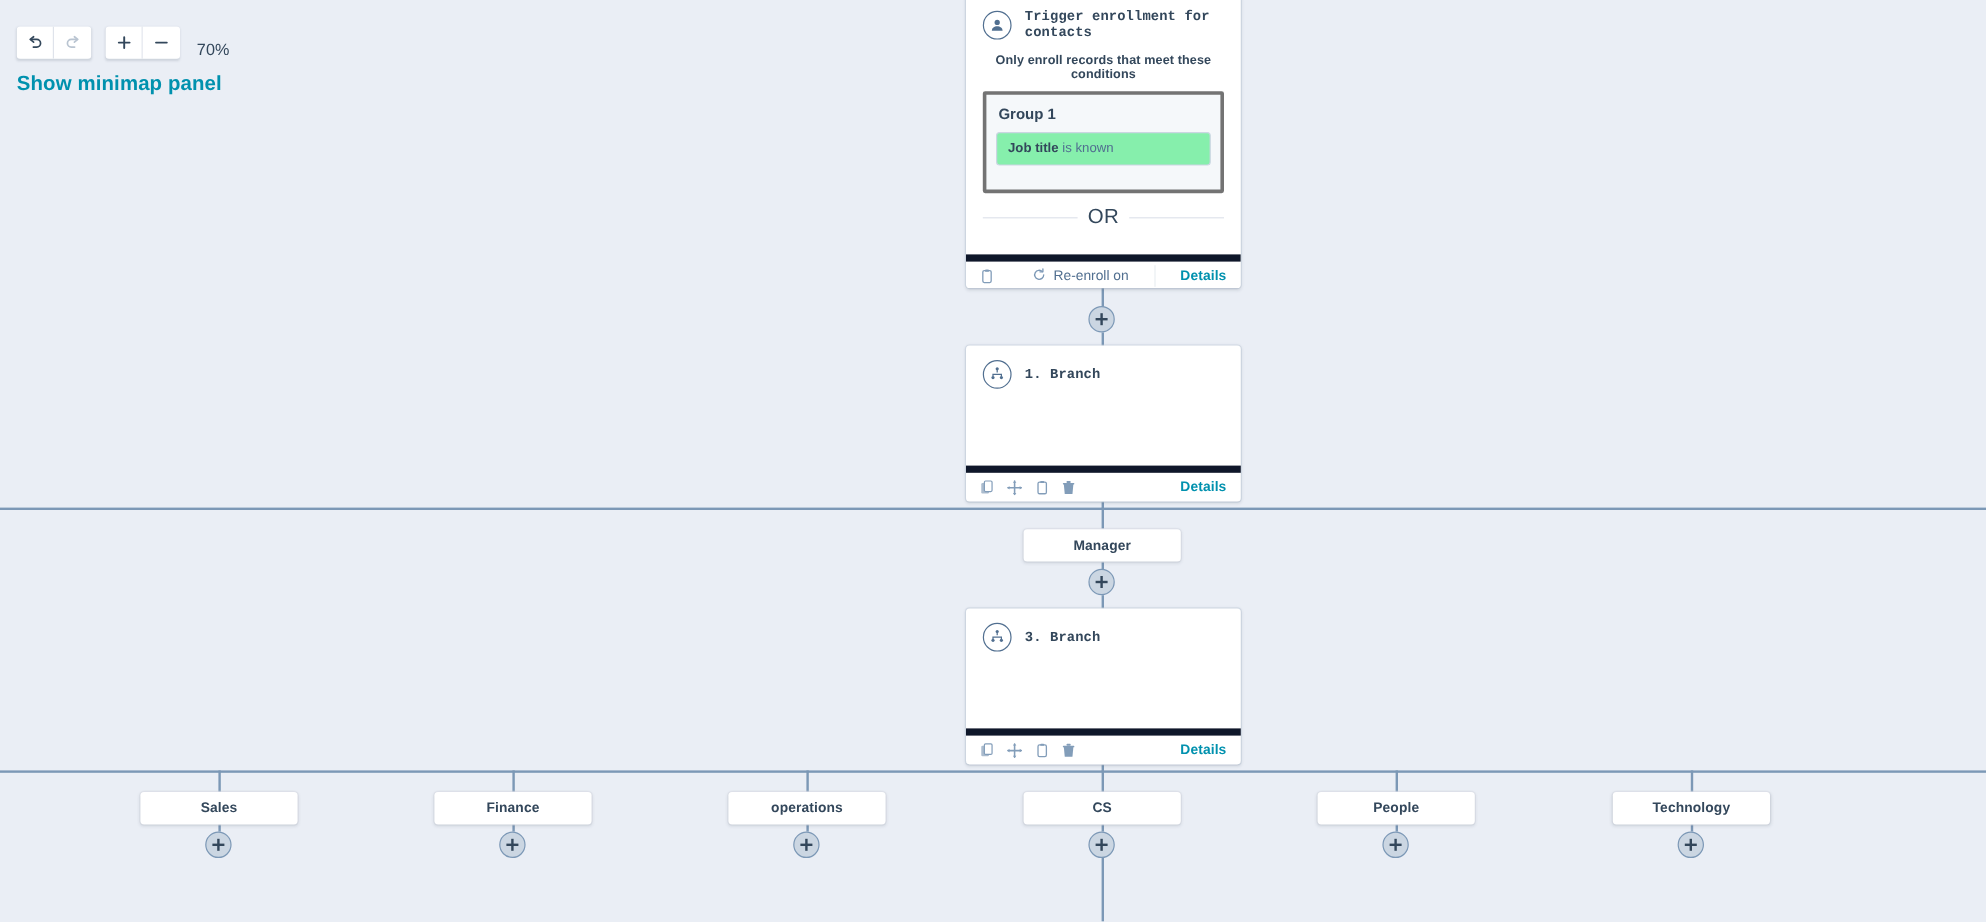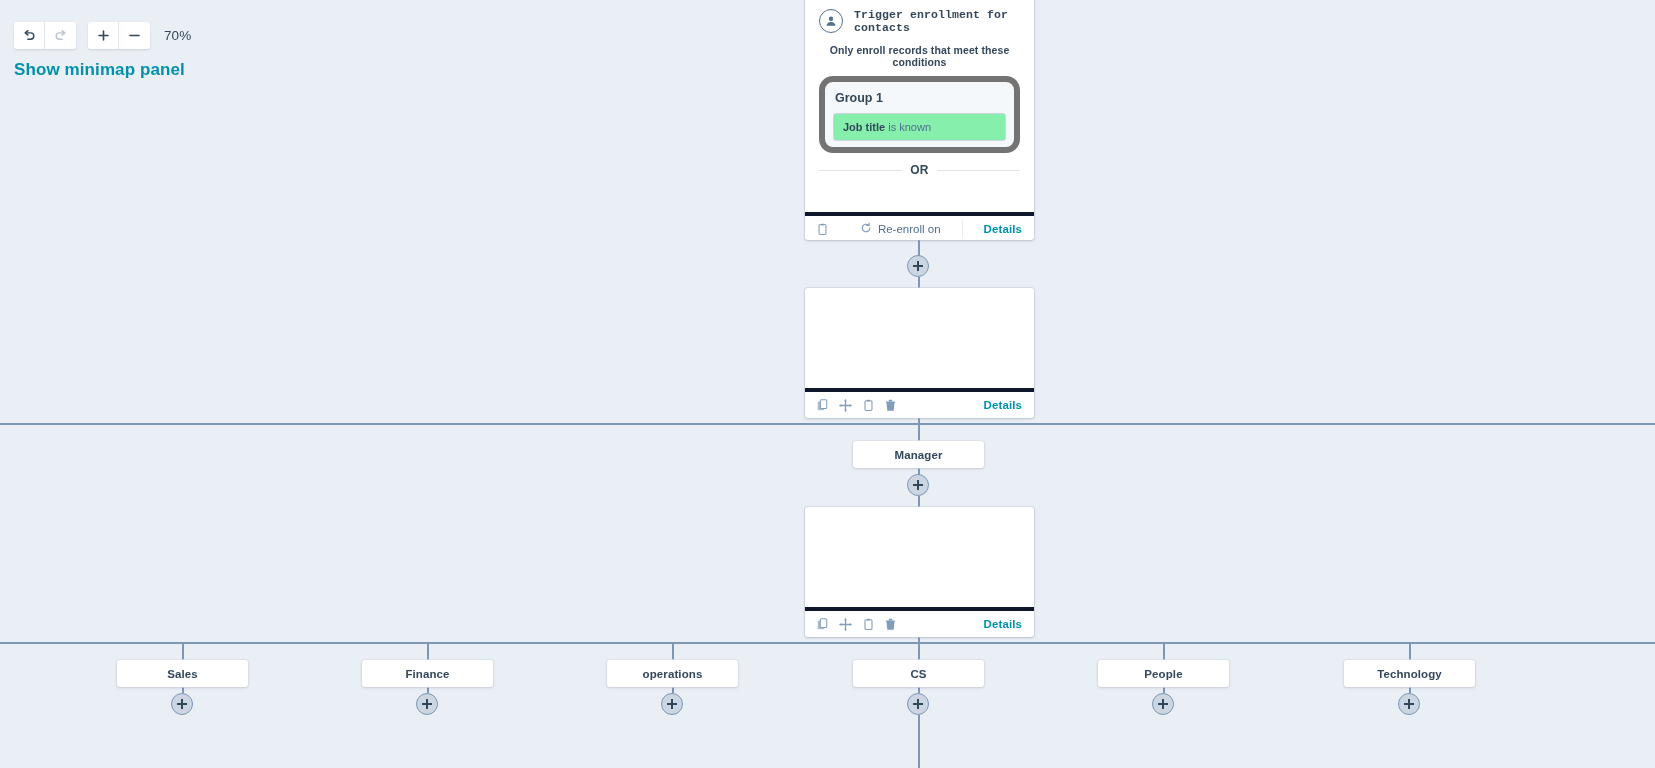--- a/index.html
+++ b/index.html
@@ -16,21 +16,21 @@
     width: 1655px;
     height: 768px;
     background: #eaeef5;
   }
 
   
   #zoom-toolbar {
     position: absolute;
     left: 14px; top: 22px;
     display: flex;
-    align-items: center;
+    align-items: flex-end;
     gap: 0;
   }
   .btn-group {
     display: flex;
     border-radius: 3px;
     overflow: hidden;
     box-shadow: 0 1px 2px rgba(45,62,80,0.15);
   }
   .tb-btn {
     width: 31px; height: 27px;
@@ -113,21 +113,21 @@
     flex: 0 0 auto;
   }
   .node-title {
     font-size: 11.5px;
     font-weight: bold;
     color: #33475b;
     letter-spacing: .1px;
     font-family: Liberation Mono, monospace;
   }
   .card-footer {
-    border-top: 4px solid #0f172a;
+    border-top: 6px solid #0f172a;
     height: 30px;
     display: flex;
     align-items: center;
     padding: 0 12px;
     gap: 11px;
     text-align: right;
   }
   .footer-icon {
     cursor: pointer;
     display: flex; align-items: center;
@@ -169,24 +169,24 @@
   .trigger-sub {
     font-size: 10.5px;
     font-weight: bold;
     color: #33475b;
     padding: 4px 14px 8px 14px;
     letter-spacing: .1px;
     text-align: center;
   }
   .group-box {
     margin: 0 14px 0 14px;
-    border: 6px solid #737373;
-    border-radius: 14px;
+    border: 3px solid #737373;
+    border-radius: 2px;
     background: #f5f8fa;
-    padding: 9px 8px 6px 8px;
+    padding: 9px 8px 20px 8px;
   }
   .group-title {
     font-size: 12.5px;
     font-weight: bold;
     color: #33475b;
     margin-bottom: 8px;
     padding-left: 2px;
   }
   .filter-row {
     background: #86efac;
@@ -200,22 +200,22 @@
   }
   .filter-row b { color: #33475b; font-weight: bold; }
   .or-row {
     display: flex;
     align-items: center;
     gap: 8px;
     margin: 10px 14px 10px 14px;
   }
   .or-row .ln { flex: 1; height: 1px; background: #dfe3eb; }
   .or-row .txt {
-    font-size: 12px;
-    font-weight: bold;
+    font-size: 17px;
+    font-weight: normal;
     color: #33475b;
     letter-spacing: .3px;
   }
 
   
   #branch1-card { left: 805px; top: 288px; width: 229px; height: 130px; }
   #branch3-card { left: 805px; top: 507px; width: 229px; height: 130px; }
   .branch-desc {
     font-size: 11.5px;
     line-height: 16px;
@@ -370,20 +370,31 @@
         <span>Re-enroll on</span>
       </span>
       <span class="footer-divider"></span>
       <span class="details-link">Details</span>
     </div>
   </div>
 
   <div class="plus-node" style="left:907px; top:255px;"></div>
 
   <div class="card" id="branch1-card">
+    <div class="card-head">
+      <span class="node-icon">
+        <svg width="14" height="14" viewBox="0 0 16 16">
+          <path d="M8 3.2 V6.2 M4 10 V8 H12 V10" fill="none" stroke="#516f90" stroke-width="1.2"></path>
+          <circle cx="8" cy="2.6" r="1.5" fill="#516f90"></circle>
+          <circle cx="4" cy="11" r="1.5" fill="#516f90"></circle>
+          <circle cx="12" cy="11" r="1.5" fill="#516f90"></circle>
+        </svg>
+      </span>
+      <span class="node-title">1. Branch</span>
+    </div>
     <div class="card-footer bottom">
       <span class="footer-icon">
         <svg width="11" height="13" viewBox="0 0 12 14">
           <rect x="0.8" y="2.6" width="7" height="9.6" rx="1.1" fill="#a7b9cc"></rect>
           <rect x="3.6" y="0.8" width="7" height="9.6" rx="1.1" fill="#fff" stroke="#7c98b6" stroke-width="1.1"></rect>
         </svg>
       </span>
       <span class="footer-icon">
         <svg width="13" height="13" viewBox="0 0 14 14">
           <path d="M7 1 V13 M1 7 H13" stroke="#7c98b6" stroke-width="1.4" stroke-linecap="round"></path>
@@ -407,20 +418,31 @@
       <span class="footer-spacer"></span>
       <span class="details-link">Details</span>
     </div>
   </div>
 
   <div class="chip" style="left:853px; top:441px; width:131px;">Manager</div>
 
   <div class="plus-node" style="left:907px; top:474px;"></div>
 
   <div class="card" id="branch3-card">
+    <div class="card-head">
+      <span class="node-icon">
+        <svg width="14" height="14" viewBox="0 0 16 16">
+          <path d="M8 3.2 V6.2 M4 10 V8 H12 V10" fill="none" stroke="#516f90" stroke-width="1.2"></path>
+          <circle cx="8" cy="2.6" r="1.5" fill="#516f90"></circle>
+          <circle cx="4" cy="11" r="1.5" fill="#516f90"></circle>
+          <circle cx="12" cy="11" r="1.5" fill="#516f90"></circle>
+        </svg>
+      </span>
+      <span class="node-title">3. Branch</span>
+    </div>
     <div class="card-footer bottom">
       <span class="footer-icon">
         <svg width="11" height="13" viewBox="0 0 12 14">
           <rect x="0.8" y="2.6" width="7" height="9.6" rx="1.1" fill="#a7b9cc"></rect>
           <rect x="3.6" y="0.8" width="7" height="9.6" rx="1.1" fill="#fff" stroke="#7c98b6" stroke-width="1.1"></rect>
         </svg>
       </span>
       <span class="footer-icon">
         <svg width="13" height="13" viewBox="0 0 14 14">
           <path d="M7 1 V13 M1 7 H13" stroke="#7c98b6" stroke-width="1.4" stroke-linecap="round"></path>

